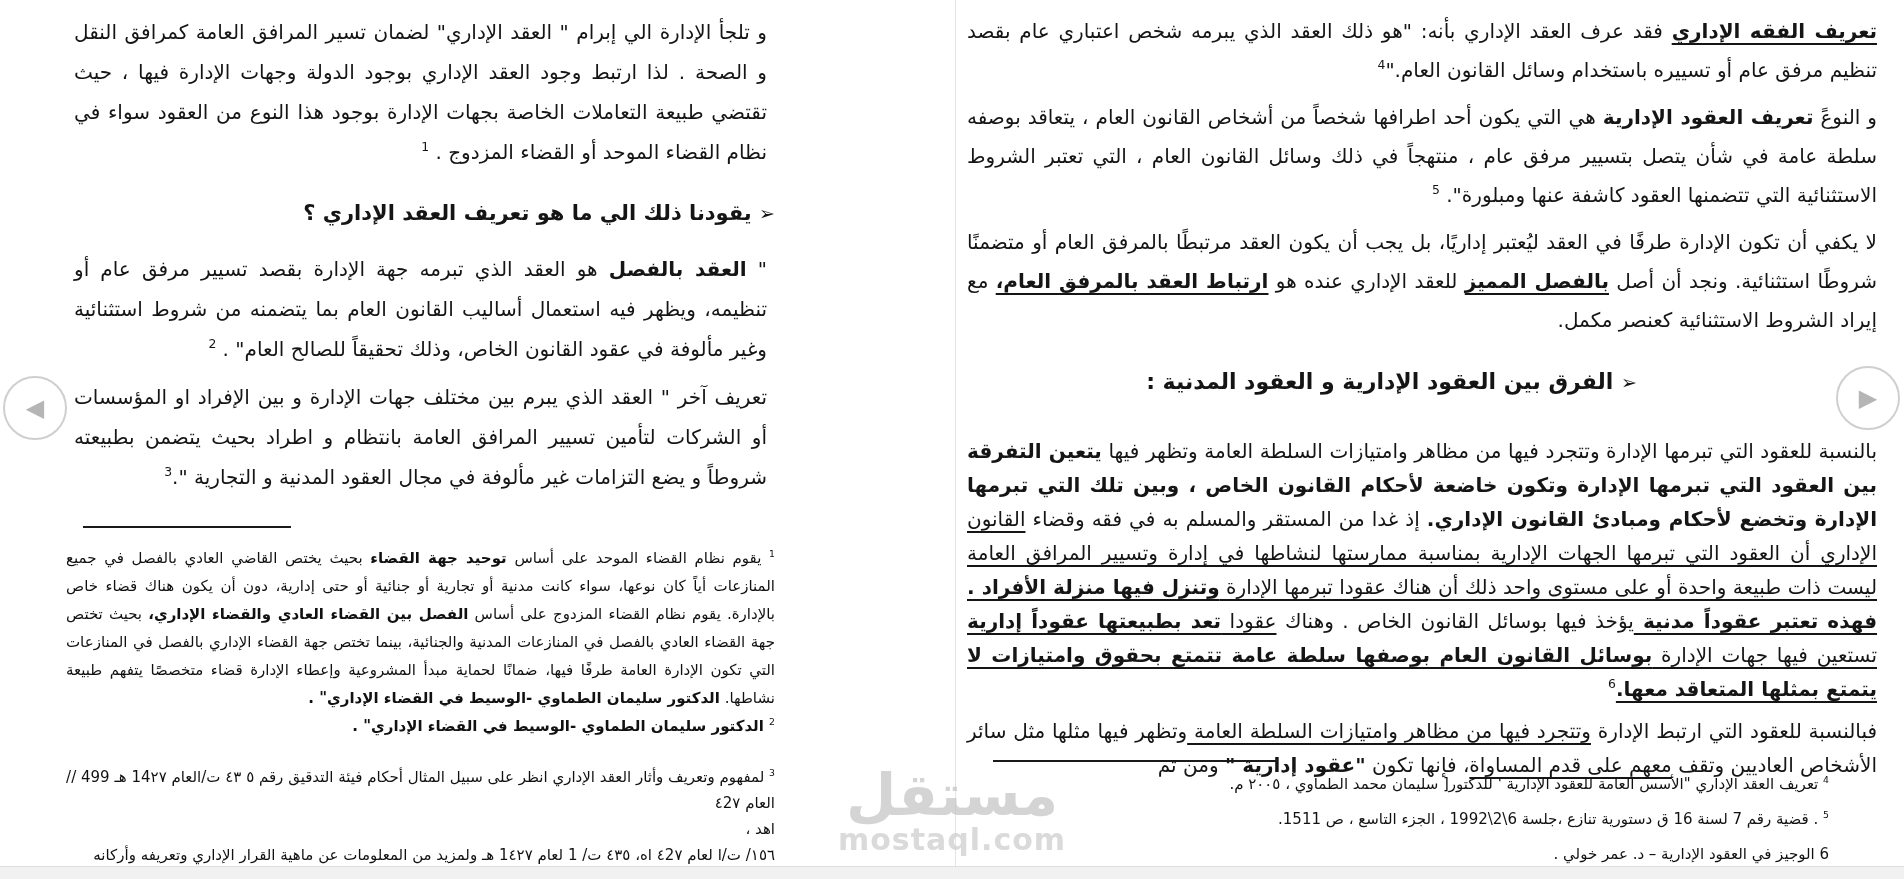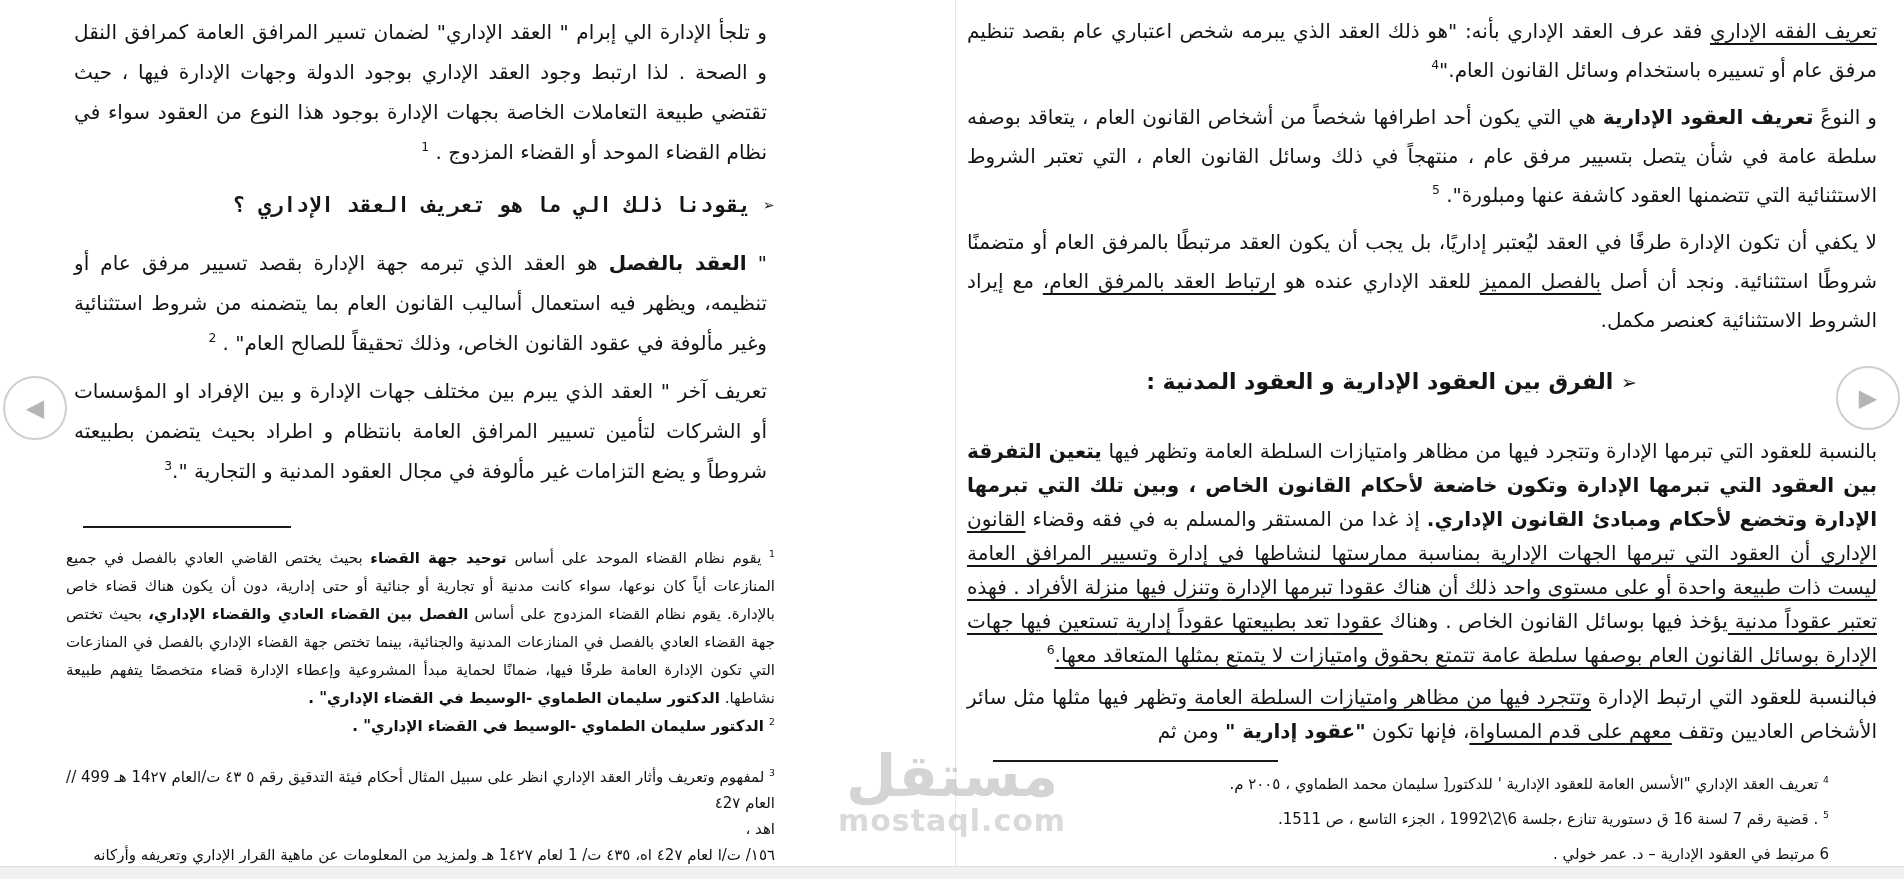--- a/index.html
+++ b/index.html
@@ -7,25 +7,25 @@
   .stage{position:relative;width:1904px;height:879px;background:#fff;}
 
   
   .page{position:absolute;top:4px;direction:rtl;text-align:justify;text-justify:inter-word;}
   .page p{margin:8px;}
   .page-r{left:959px;width:926px;font-size:20px;line-height:39px;}
   .page-l{left:66px;width:709px;font-size:20px;line-height:40px;}
   .page-r p.tight{line-height:34px;}
   .b{font-weight:bold;}
   .u{text-decoration:underline;text-underline-offset:5px;}
-  .bu{font-weight:normal;text-decoration:underline;text-underline-offset:5px;}
+  .bu{font-weight:bold;text-decoration:underline;text-underline-offset:5px;}
   sup{font-size:0.62em;line-height:0;}
   .hd{font-weight:bold;margin:0;}
   .hd-r{font-size:22px;margin-top:16px;margin-bottom:26px;text-align:right;padding-right:248px;line-height:52px;}
-  .hd-l{font-size:21px;margin-top:15px;margin-bottom:16px;text-align:right;line-height:40px;font-family:Liberation Mono, monospace;}
+  .hd-l{font-size:21px;margin-top:21px;margin-bottom:16px;text-align:right;line-height:40px;}
   .sp-l{margin-top:24px;}
   .arrow{font-size:19px;letter-spacing:2px;}
 
   
   .sep{position:absolute;background:#1a1a1a;height:2px;}
   .sep-r{left:993px;top:760px;width:285px;}
   .sep-l{left:83px;top:526px;width:208px;}
 
   
   .fnblock{position:absolute;direction:rtl;color:#111;}
@@ -35,21 +35,21 @@
   .fn-left .fn3{margin-top:24px;line-height:26px;}
   .fn-left .fn3 div{text-align:right;}
 
   
   .gutter{position:absolute;left:955px;top:0;width:1px;height:866px;background:#e5e5e5;}
   .bottom-strip{position:absolute;left:0;top:866px;width:1904px;height:13px;background:#f1f1f1;border-top:1px solid #dfdfdf;}
 
   
   .watermark{position:absolute;left:822px;top:746px;width:260px;text-align:center;color:#c6c6c6;opacity:0.75;
     pointer-events:none;z-index:6;direction:rtl;}
-  .watermark .ar{font-size:58px;font-weight:bold;line-height:60px;}
+  .watermark .ar{font-size:58px;font-weight:bold;line-height:60px;margin-top:19px;}
   .watermark .en{font-size:30px;font-weight:bold;line-height:30px;direction:ltr;color:#cecece;letter-spacing:1px;}
 
   
   .navbtn{position:absolute;width:64px;height:64px;border:2px solid #cfcfcf;border-radius:50%;background:#ffffff;
     color:#b5b5b5;display:flex;align-items:center;justify-content:center;font-size:24px;cursor:pointer;
     padding:0;z-index:8;font-family:"DejaVu Sans",sans-serif;}
   .navbtn-left{left:3px;top:376px;}
   .navbtn-right{left:1836px;top:366px;}
 </style>
 </head>
@@ -74,21 +74,21 @@
     <p><span>" </span><span class="b">العقد بالفصل</span><span> هو العقد الذي تبرمه جهة الإدارة بقصد تسيير مرفق عام أو تنظيمه، ويظهر فيه استعمال أساليب القانون العام بما يتضمنه من شروط استثنائية وغير مألوفة في عقود القانون الخاص، وذلك تحقيقاً للصالح العام" . </span><sup>2</sup></p>
     <p class="sp-l"><span>تعريف آخر " العقد الذي يبرم بين مختلف جهات الإدارة و بين الإفراد او المؤسسات أو الشركات لتأمين تسيير المرافق العامة بانتظام و اطراد بحيث يتضمن بطبيعته شروطاً و يضع التزامات غير مألوفة في مجال العقود المدنية و التجارية ".</span><sup>3</sup></p>
   </section>
 
   <div class="sep sep-r"></div>
   <div class="sep sep-l"></div>
 
   <div class="fnblock fn-right">
     <div class="fnline"><sup>4</sup> <span>تعريف العقد الإداري "الأسس العامة للعقود الإدارية ' للدكتور[ سليمان محمد الطماوي ، ٢٠٠٥ م.</span></div>
     <div class="fnline"><sup>5</sup><span> . قضية رقم 7 لسنة 16 ق دستورية تنازع ،جلسة 6\2\1992 ، الجزء التاسع ، ص 1511.</span></div>
-    <div class="fnline"><span>6</span> <span>مرتبط في العقود الإدارية – د. عمر خولي .</span></div>
+    <div class="fnline"><span>6</span> <span>الوجيز في العقود الإدارية – د. عمر خولي .</span></div>
   </div>
 
   <div class="fnblock fn-left">
     <div><sup>1</sup><span> يقوم نظام القضاء الموحد على أساس </span><span class="b">توحيد جهة القضاء</span><span> بحيث يختص القاضي العادي بالفصل في جميع المنازعات أياً كان نوعها، سواء كانت مدنية أو تجارية أو جنائية أو حتى إدارية، دون أن يكون هناك قضاء خاص بالإدارة. يقوم نظام القضاء المزدوج على أساس </span><span class="b">الفصل بين القضاء العادي والقضاء الإداري،</span><span> بحيث تختص جهة القضاء العادي بالفصل في المنازعات المدنية والجنائية، بينما تختص جهة القضاء الإداري بالفصل في المنازعات التي تكون الإدارة العامة طرفًا فيها، ضمانًا لحماية مبدأ المشروعية وإعطاء الإدارة قضاء متخصصًا يتفهم طبيعة نشاطها. </span><span class="b">الدكتور سليمان الطماوي -الوسيط في القضاء الإداري" .</span></div>
     <div><sup>2</sup><span class="b"> الدكتور سليمان الطماوي -الوسيط في القضاء الإداري" .</span></div>
     <div class="fn3">
       <div><sup>3</sup><span> لمفهوم وتعريف وأثار العقد الإداري انظر على سبيل المثال أحكام فيئة التدقيق رقم ٥ ٤٣ ت/العام 14٢٧ هـ 499 //العام ٤2٧</span></div>
       <div>اهد ،</div>
       <div>١٥٦/ ت/ا لعام ٤2٧ اه، ٤٣٥ ت/ 1 لعام 1٤٢٧ هـ ولمزيد من المعلومات عن ماهية القرار الإداري وتعريفه وأركانه وأنواعه ونهايته</div>
 

